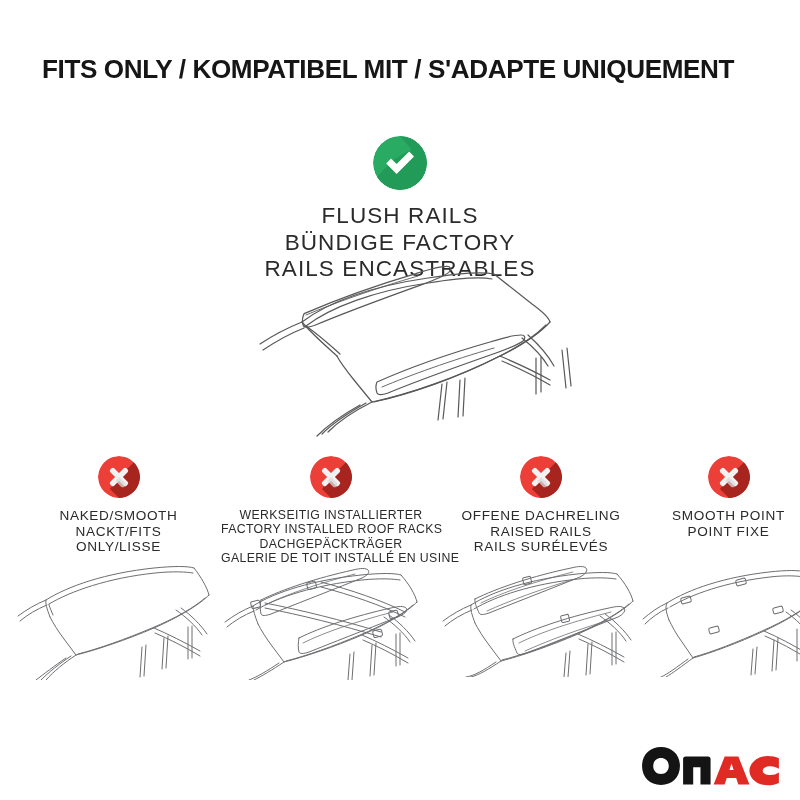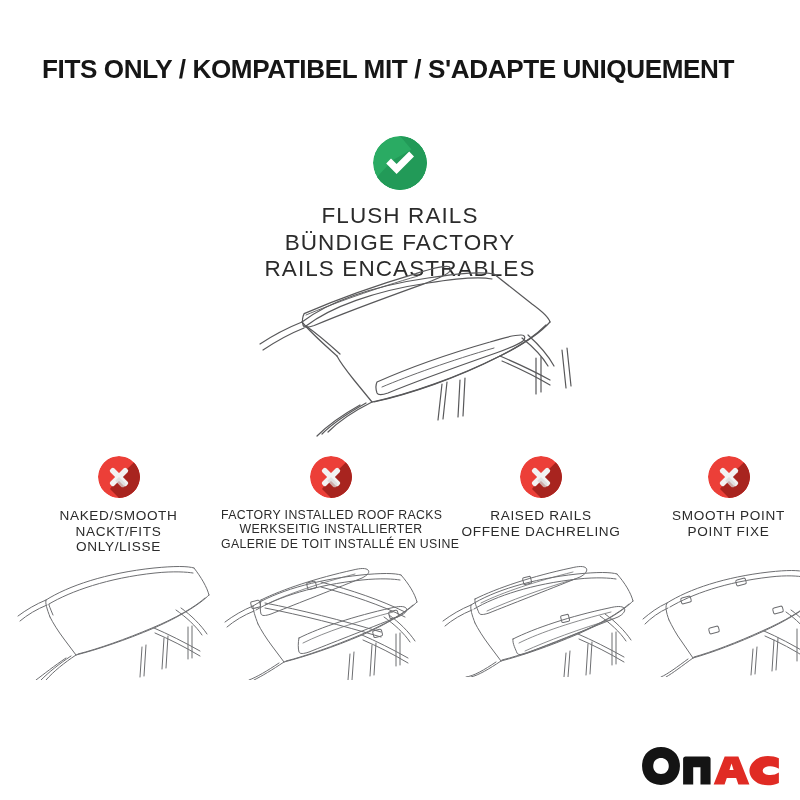--- a/index.html
+++ b/index.html
@@ -257,22 +257,23 @@
           <circle cx="21" cy="21" r="21" fill="#ec3f38"></circle>
           <path d="M21 42 A21 21 0 0 0 36 6.2 L21 21 L12 33 Z" fill="#a8241f"></path>
           <g fill="#f2f2f2">
             <rect x="18.3" y="9.6" width="5.4" height="22.8" rx="1.9" transform="rotate(45 21 21)"></rect>
             <rect x="18.3" y="9.6" width="5.4" height="22.8" rx="1.9" transform="rotate(-45 21 21)"></rect>
           </g>
           <path d="M21 21 l5.6 5.6 a1.9 1.9 0 0 1 -3.8 3.8 l-5.6 -5.6 z" fill="#d9d9d9" opacity="0.75"></path>
         </svg>
       </span>
       <div class="excluded-labels tight">
+        <div>WERKSEITIG INSTALLIERTER</div>
         <div>FACTORY INSTALLED ROOF RACKS</div>
-        <div>WERKSEITIG INSTALLIERTER</div>
+        <div>DACHGEPÄCKTRÄGER</div>
         <div>GALERIE DE TOIT INSTALLÉ EN USINE</div>
       </div>
     </div>
     <div class="excluded-illustration" style="top:108px;">
       <svg viewBox="0 0 220 122" aria-hidden="true">
         <g fill="none" stroke="#6d6e71" stroke-width="1" stroke-linecap="round" stroke-linejoin="round">
 
           <path d="M32 48 C54 34 92 22 140 17 C160 15 174 15 180 17"></path>
           <path d="M180 17 C188 26 194 36 196 44"></path>
           <path d="M196 44 C186 54 166 66 141 77 C113 89 83 99 63 104"></path>
@@ -323,22 +324,23 @@
           <circle cx="21" cy="21" r="21" fill="#ec3f38"></circle>
           <path d="M21 42 A21 21 0 0 0 36 6.2 L21 21 L12 33 Z" fill="#a8241f"></path>
           <g fill="#f2f2f2">
             <rect x="18.3" y="9.6" width="5.4" height="22.8" rx="1.9" transform="rotate(45 21 21)"></rect>
             <rect x="18.3" y="9.6" width="5.4" height="22.8" rx="1.9" transform="rotate(-45 21 21)"></rect>
           </g>
           <path d="M21 21 l5.6 5.6 a1.9 1.9 0 0 1 -3.8 3.8 l-5.6 -5.6 z" fill="#d9d9d9" opacity="0.75"></path>
         </svg>
       </span>
       <div class="excluded-labels">
+        <div>OFFENE DACHRELING</div>
         <div>RAISED RAILS</div>
-        <div>OFFENE DACHRELING</div>
+        <div>RAILS SURÉLEVÉS</div>
       </div>
     </div>
     <div class="excluded-illustration" style="top:105px;">
       <svg viewBox="0 0 200 122" aria-hidden="true">
         <g fill="none" stroke="#6d6e71" stroke-width="1" stroke-linecap="round" stroke-linejoin="round">
           <path d="M30 50 C52 36 90 24 136 19 C156 17 170 17 176 19"></path>
           <path d="M176 19 C184 28 190 38 192 46"></path>
           <path d="M192 46 C182 56 162 68 137 79 C109 91 80 101 60 106"></path>
           <path d="M60 106 L48 90 C42 82 37 74 34 68"></path>
           <path d="M34 68 C31 60 29 54 30 50"></path>

